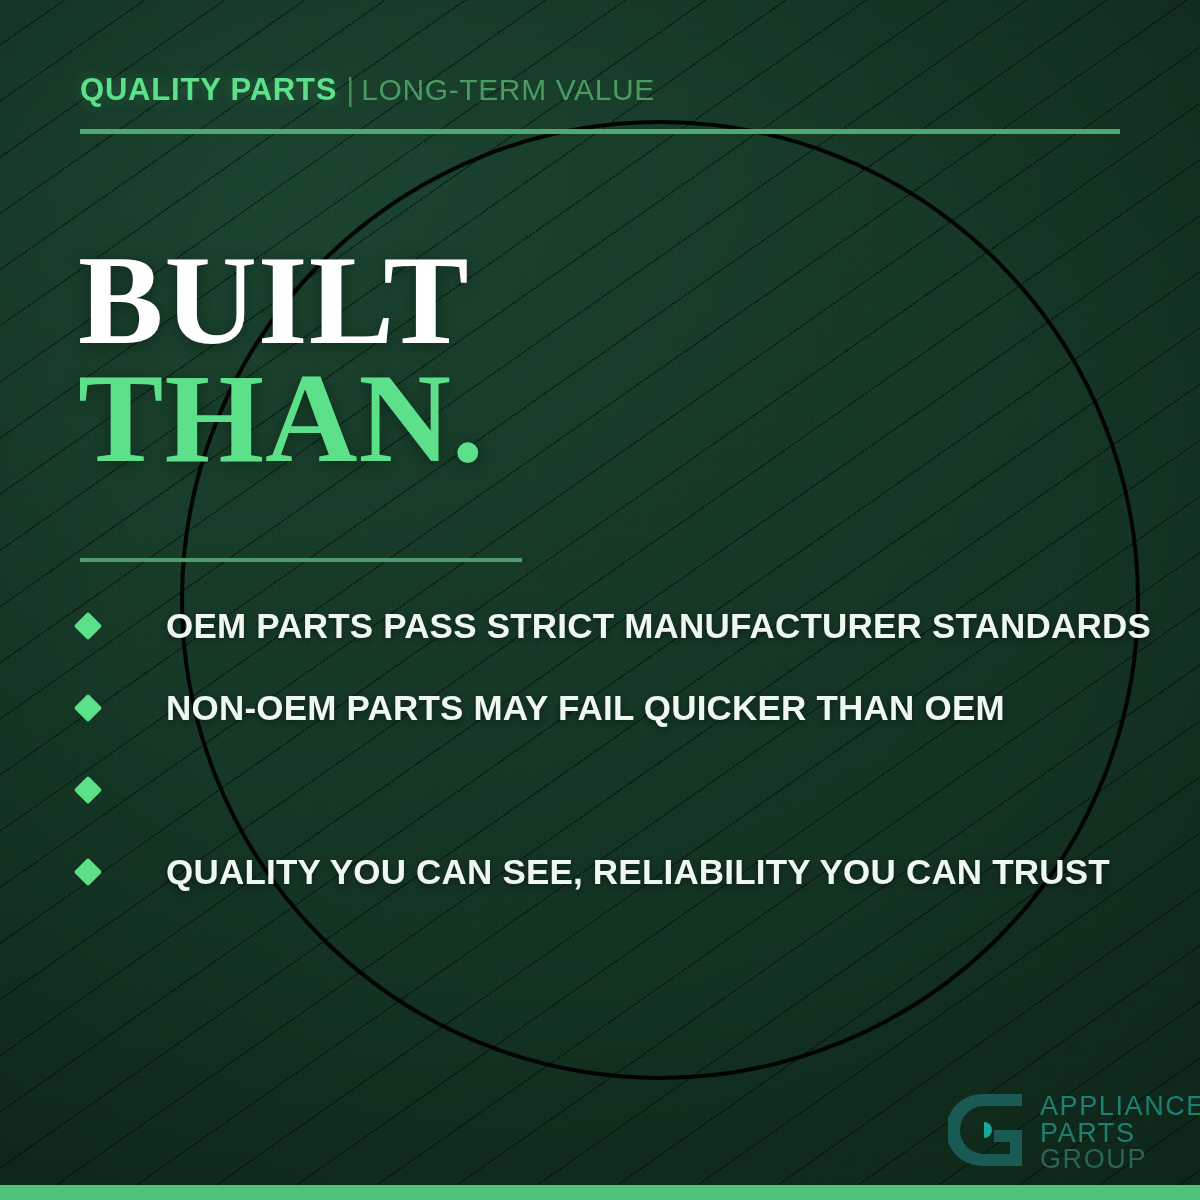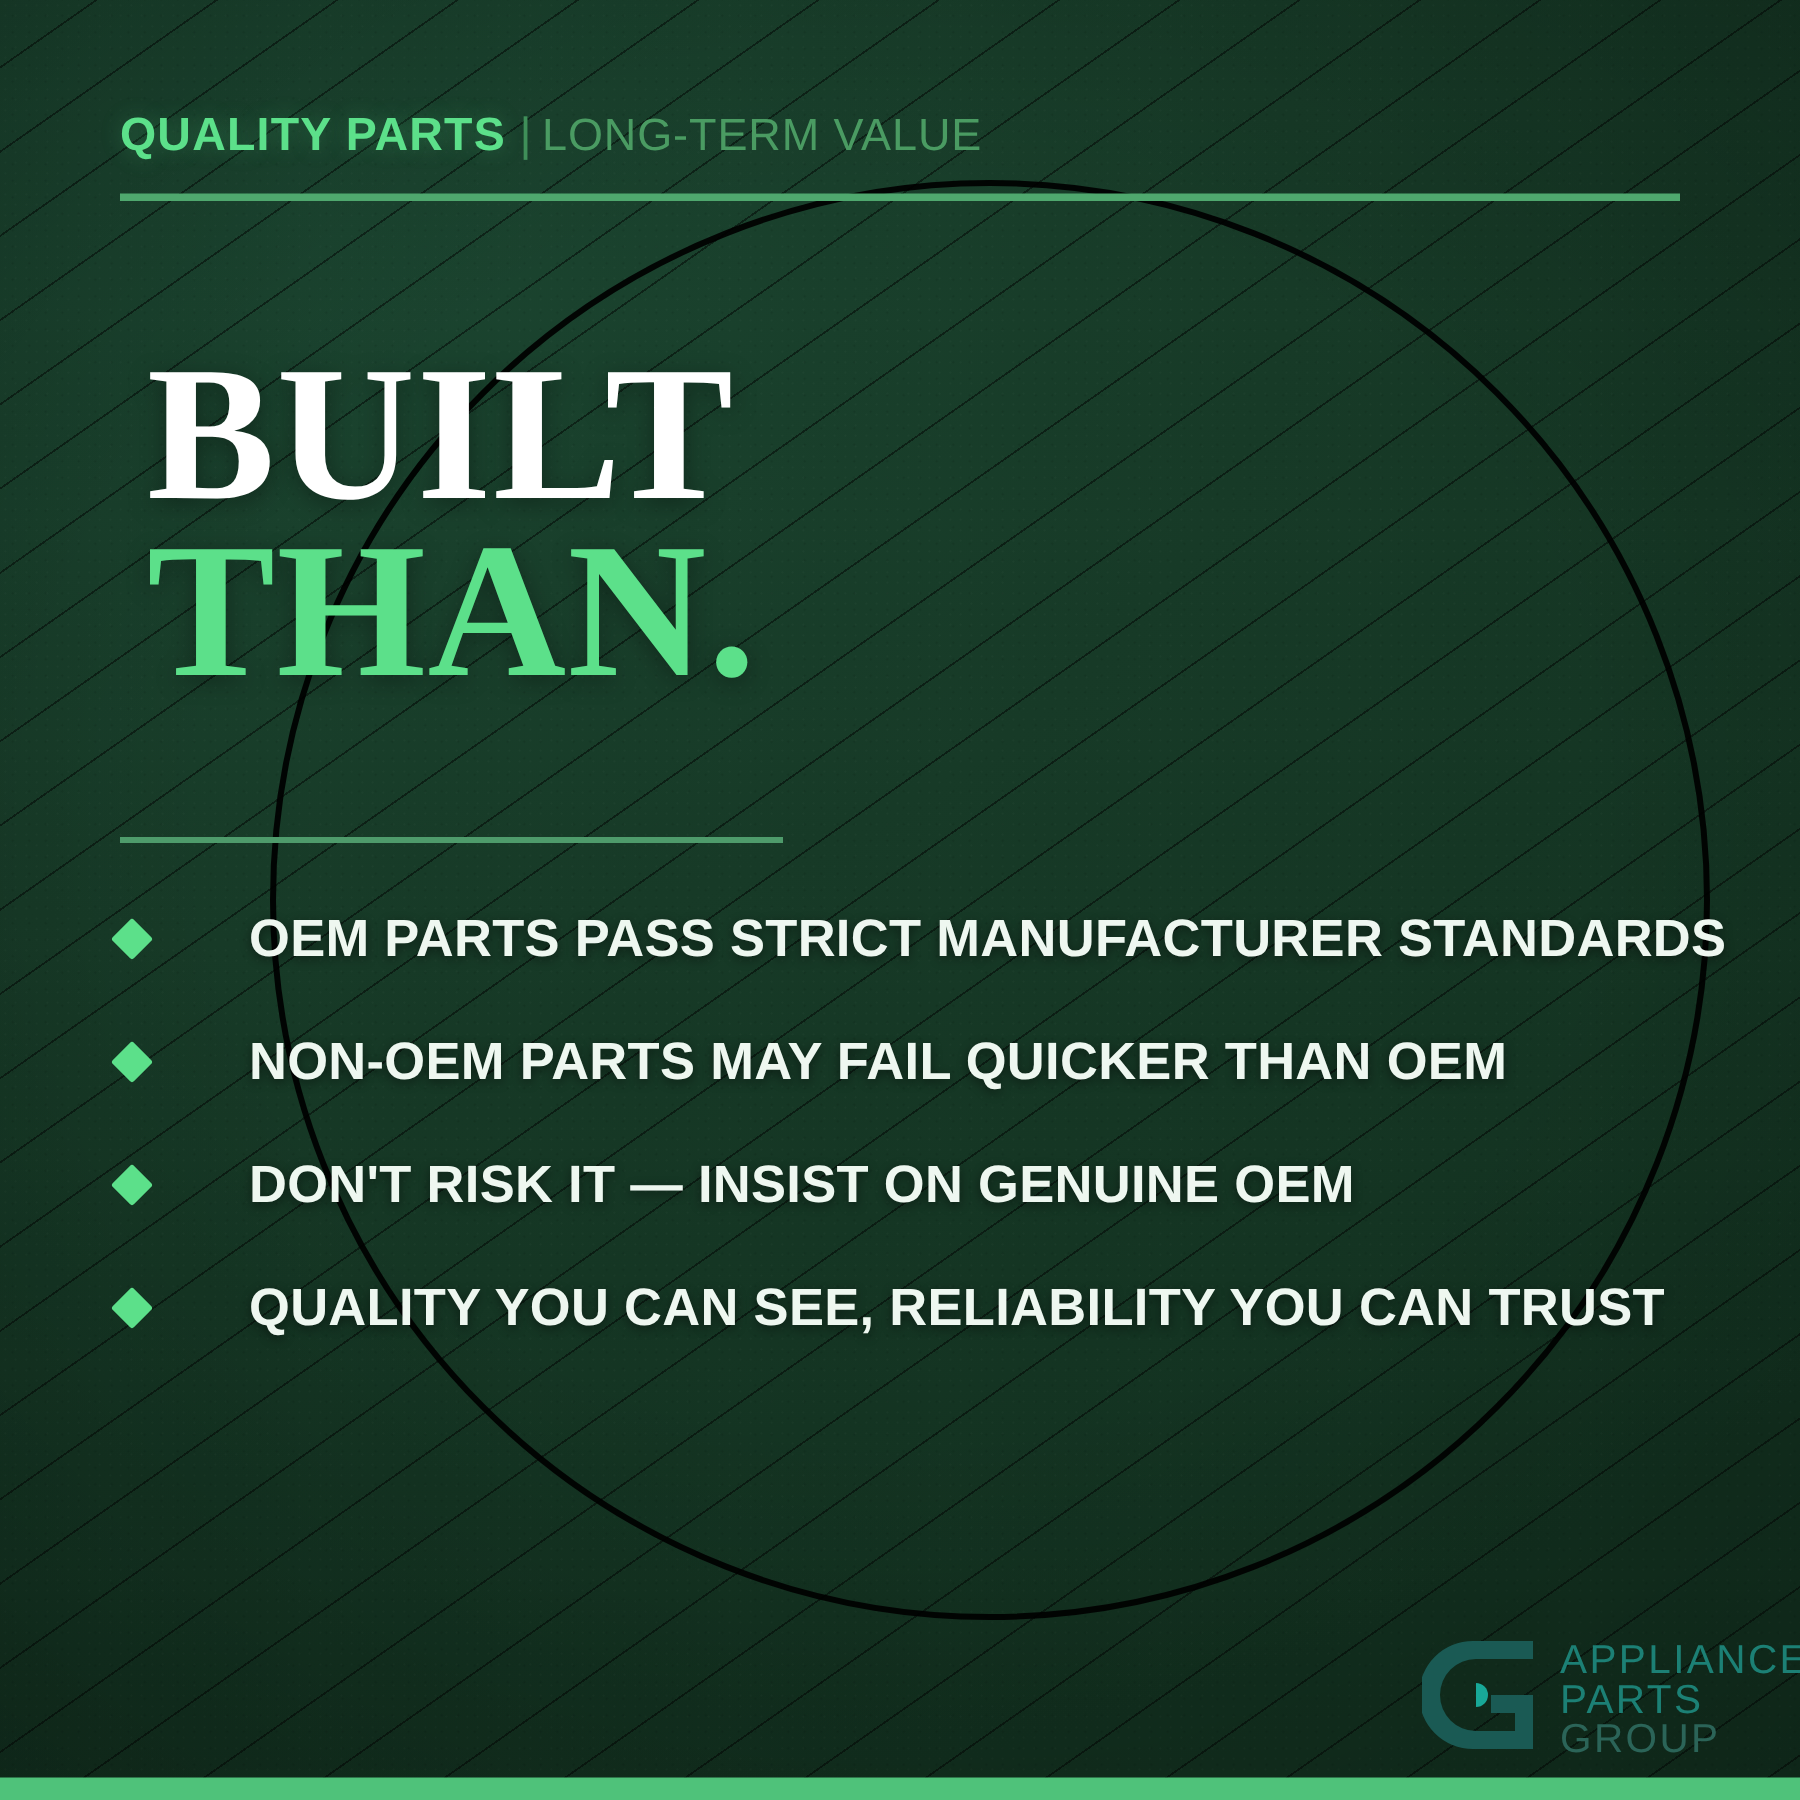--- a/index.html
+++ b/index.html
@@ -104,27 +104,26 @@
     left: 80px;
     top: 129px;
     width: 1040px;
     height: 5px;
     background: #4fa86e;
   }
 
   .headline {
     position: absolute;
     left: 78px;
-    top: 145px;
+    top: 156px;
     font-family: "Liberation Serif", serif;
     font-weight: 700;
     font-size: 128px;
     line-height: 0.92;
     letter-spacing: 1px;
-    margin-left: 20px;
   }
   .headline-line { display: block; white-space: nowrap; }
   .hl-white { color: #ffffff; text-shadow: 0 3px 16px rgba(0,0,0,0.35); }
   .hl-green { color: #5ce08a; text-shadow: 0 3px 16px rgba(0,0,0,0.32); }
 
   .sub-rule {
     position: absolute;
     left: 80px;
     top: 558px;
     width: 442px;
@@ -232,21 +231,20 @@
       <li class="bullet">
         <span class="bullet-marker"></span>
         <span class="bullet-text">OEM PARTS PASS STRICT MANUFACTURER STANDARDS</span>
       </li>
       <li class="bullet">
         <span class="bullet-marker"></span>
         <span class="bullet-text">NON-OEM PARTS MAY FAIL QUICKER THAN OEM</span>
       </li>
       <li class="bullet">
         <span class="bullet-marker"></span>
-        <span class="bullet-text">DON'T RISK IT — INSIST ON GENUINE OEM</span>
       </li>
       <li class="bullet">
         <span class="bullet-marker"></span>
         <span class="bullet-text">QUALITY YOU CAN SEE, RELIABILITY YOU CAN TRUST</span>
       </li>
     </ul>
 
     <div class="logo">
       <span class="logo-mark">
         <svg width="78" height="80" viewBox="0 0 78 80" aria-hidden="true">

